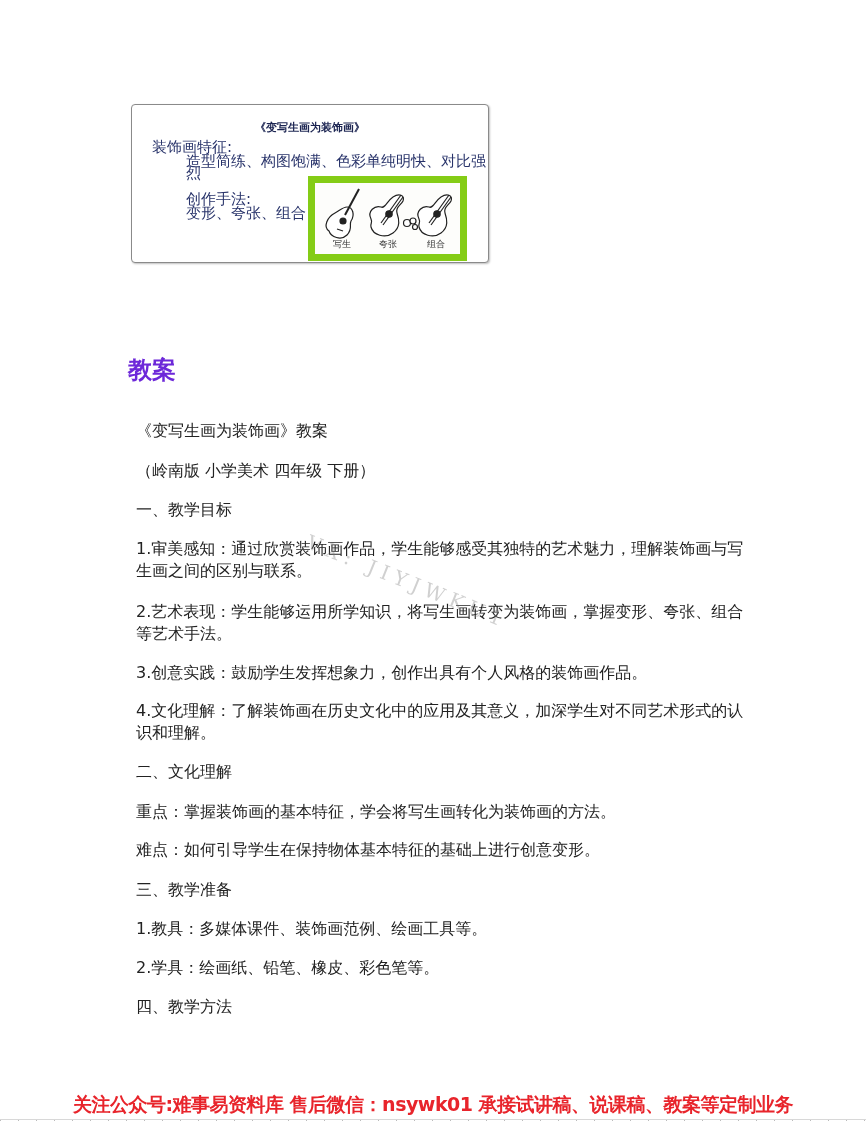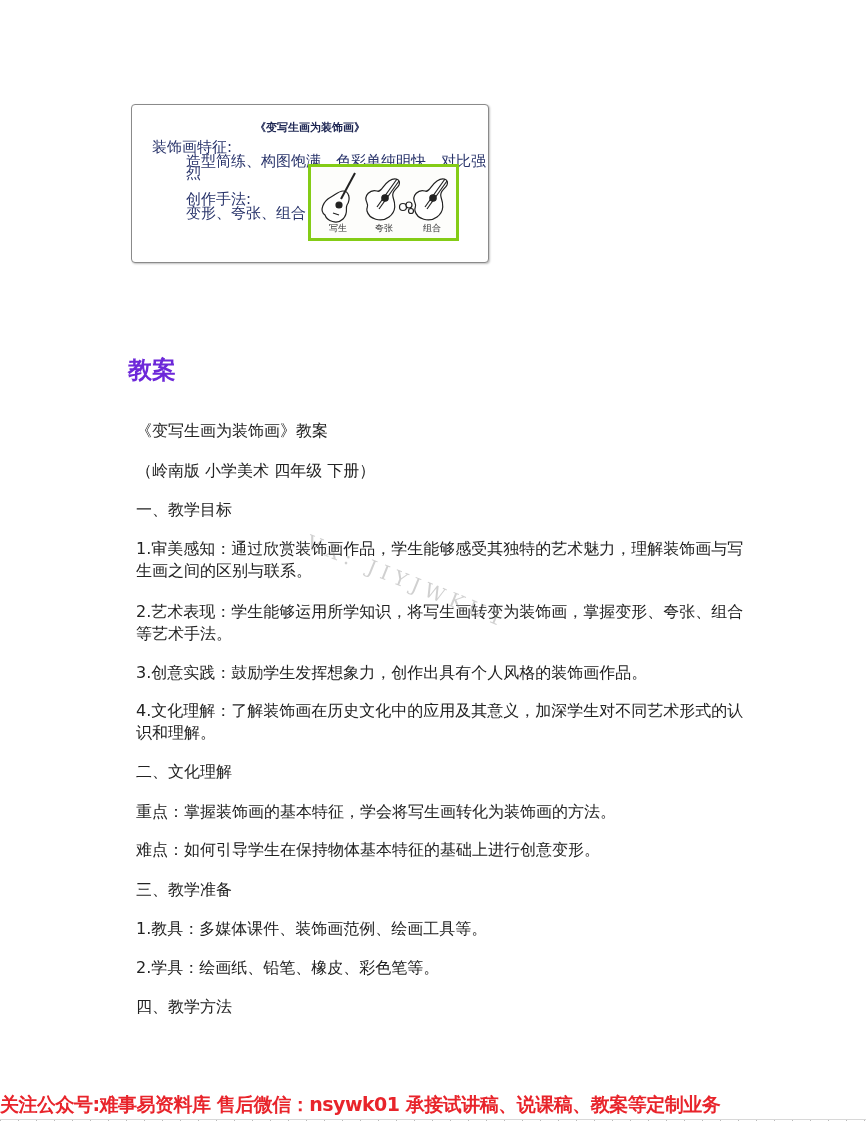--- a/index.html
+++ b/index.html
@@ -44,24 +44,24 @@
       line-height: 12px;
       color: #28336a;
     }
     .card-label.l1 { left: 20px; top: 36px; }
     .card-label.l2 { left: 54px; top: 50px; }
     .card-label.l3 { left: 54px; top: 88px; }
     .card-label.l4 { left: 54px; top: 102px; }
     .guitar-box {
       position: absolute;
       left: 176px;
-      top: 59px;
+      top: 71px;
       width: 145px;
       height: 71px;
-      border: 3px solid #84cc16;
+      border: 7px solid #84cc16;
       background: #fdfdfb;
       text-decoration: underline;
     }
     .guitar-box svg { position: absolute; left: 0; top: 0; }
     .guitar-caption {
       position: absolute;
       top: 55px;
       font-size: 9px;
       font-family: "DejaVu Serif", "Liberation Serif", serif;
       color: #333;
@@ -98,20 +98,21 @@
       transform: rotate(22deg);
       transform-origin: left top;
       letter-spacing: 6px;
       pointer-events: none;
     }
     .footer-banner {
       position: absolute;
       left: 0;
       top: 1092px;
       width: 866px;
+      text-align: center;
       font-size: 19px;
       font-weight: bold;
       font-family: "DejaVu Sans", "Liberation Sans", sans-serif;
       color: #e8242b;
       white-space: nowrap;
       letter-spacing: -0.5px;
     }
     .footer-rule {
       position: absolute;
       left: 0;

